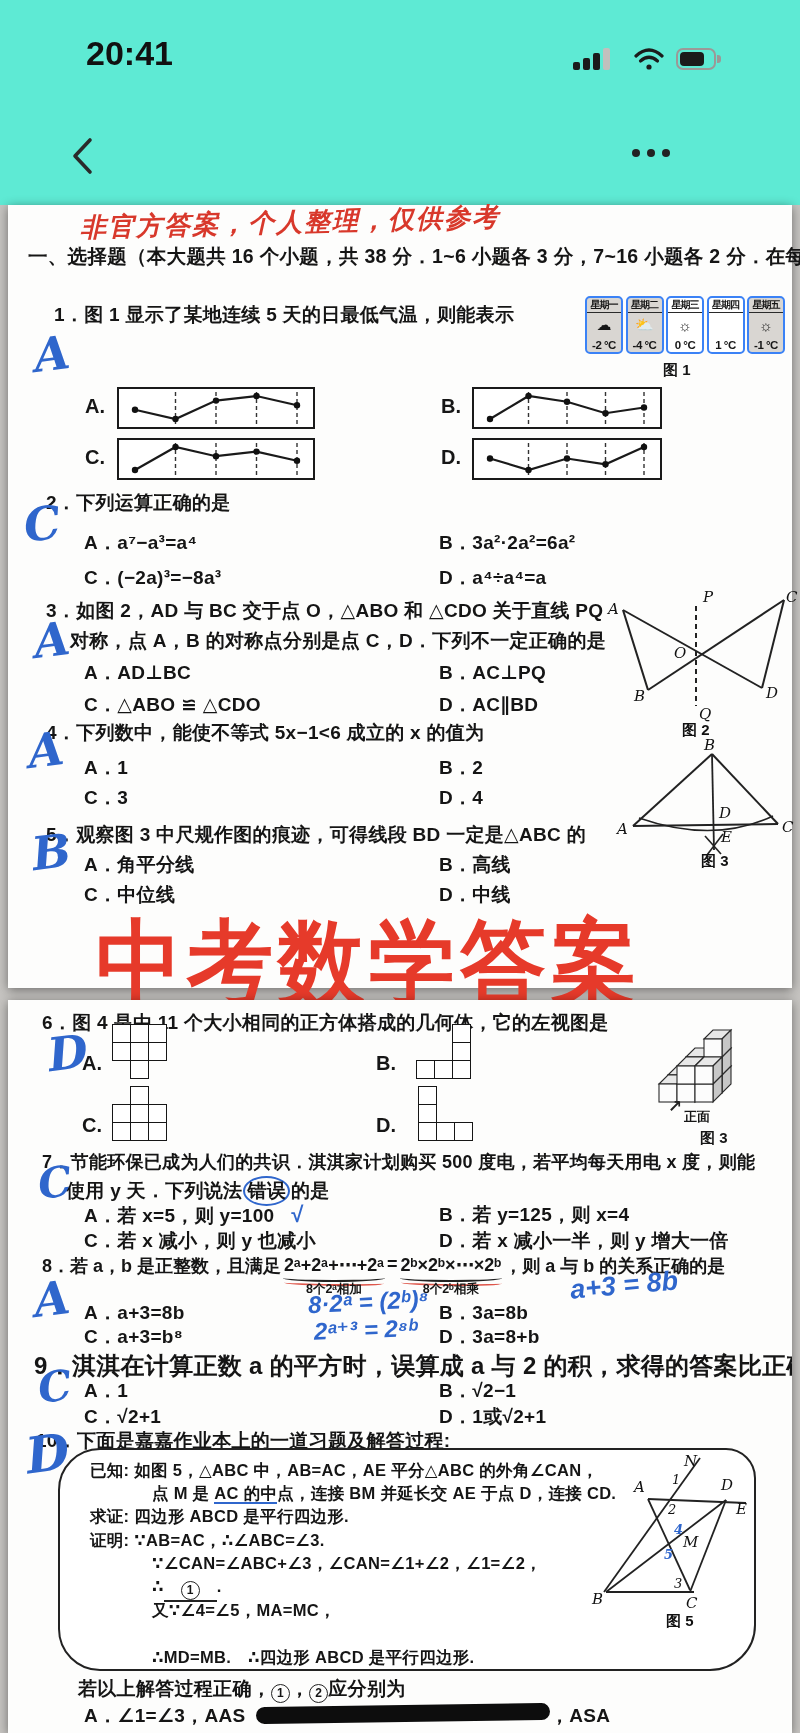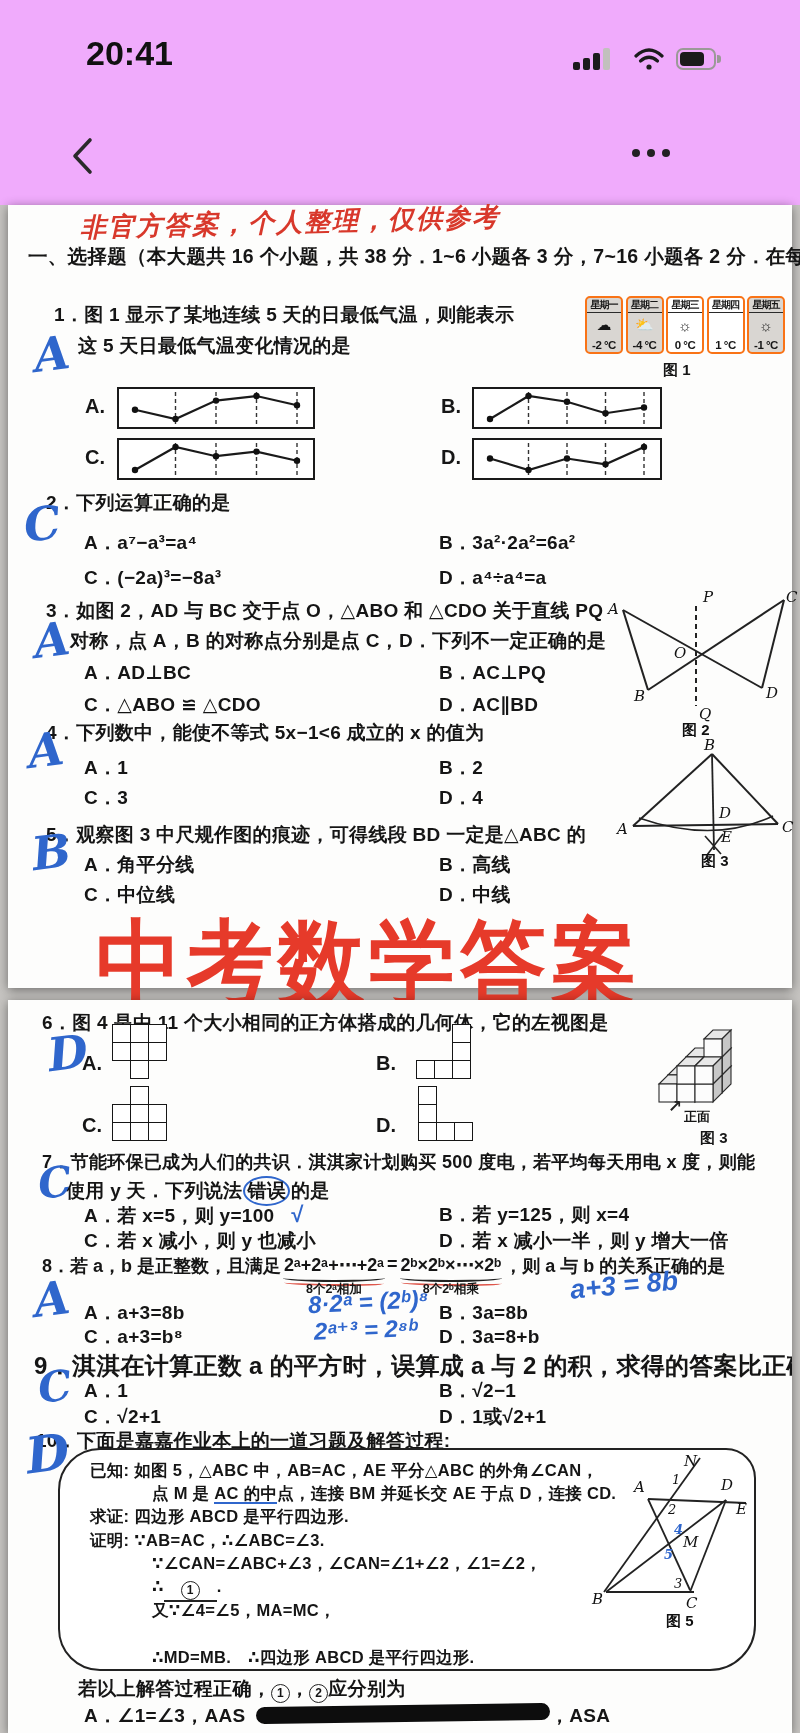--- a/index.html
+++ b/index.html
@@ -1,35 +1,35 @@
 <!DOCTYPE html>
 <html><head>
 <meta charset="utf-8">
 <style>
 html,body{margin:0;padding:0}
 body{position:relative;width:800px;height:1733px;background:#c6c4c1;overflow:hidden;
   font-family:"Liberation Sans","DejaVu Sans",sans-serif;color:#161616}
-.topbar{position:absolute;left:0;top:0;width:800px;height:205px;background:#f0abfc}
+.topbar{position:absolute;left:0;top:0;width:800px;height:205px;background:#5eead4}
 .page{position:absolute;left:8px;width:784px;background:#fdfdfc;box-shadow:0 2px 10px rgba(0,0,0,.45)}
 #page1{top:205px;height:783px}
 #page2{top:1000px;height:733px;overflow:hidden}
 .abs{position:absolute}
 .t{position:absolute;white-space:nowrap;font-size:19px;font-weight:600;letter-spacing:.3px;color:#151515}
 .sm{font-size:16.5px}
 .cap{position:absolute;font-size:15px;font-weight:600;white-space:nowrap}
 .ans{position:absolute;color:#2f66cc;font-size:46px;font-weight:600;font-style:italic;
   font-family:"DejaVu Serif",serif;transform:rotate(-7deg)}
 .hw{position:absolute;color:#2f66cc;font-weight:600;font-style:italic;white-space:nowrap}
 .rednote{position:absolute;color:#d8382b;font-size:26px;font-weight:700;font-style:italic;
   transform:rotate(-1.5deg);white-space:nowrap;letter-spacing:2px}
 .watermark{position:absolute;color:#e63a2a;font-size:86px;font-weight:900;letter-spacing:5px;
   white-space:nowrap;transform:scaleY(1.08);transform-origin:top left}
 .chartbox{position:absolute;border:2px solid #1a1a1a;background:#fff}
 .optlab{position:absolute;font-size:20px;font-weight:700}
-.wcard{width:38px;height:58px;border:2px solid #f97316;border-radius:5px;box-sizing:border-box;
+.wcard{width:38px;height:58px;border:2px solid #3b82f6;border-radius:5px;box-sizing:border-box;
   background:#fff;display:flex;flex-direction:column;overflow:hidden}
 .wcard.gray{background:#d9d6d2}
 .wday{height:14px;border-bottom:1.5px solid #2a2a2a;font-size:10px;font-weight:700;
   display:flex;align-items:center;justify-content:center;letter-spacing:-1px}
 .wic{height:24px;display:flex;align-items:center;justify-content:center;font-size:15px}
 .wtemp{flex:1;display:flex;align-items:center;justify-content:center;font-size:11.5px;font-weight:700;letter-spacing:-.5px}
 .cell{position:absolute;width:19px;height:19px;border:1.8px solid #161616;background:#fff;box-sizing:border-box}
 .boxR{position:absolute;border:2.5px solid #222;border-radius:42px 30px 46px 42px;background:#fff}
 .blank{display:inline-block;border-bottom:2px solid #222;padding:0 17px;line-height:1}
 .circ{display:inline-flex;width:17px;height:17px;border:1.5px solid #222;border-radius:50%;
@@ -81,21 +81,20 @@
     <div class="abs" style="left:15px;top:0;width:8px;height:8px;border-radius:50%;background:#222"></div>
     <div class="abs" style="left:30px;top:0;width:8px;height:8px;border-radius:50%;background:#222"></div>
   </div>
 </div>
 
 <div class="page" id="page1">
   <div class="rednote" style="left:72px;top:0">非官方答案，个人整理，仅供参考</div>
   <div class="t" style="left:20px;top:38px;font-size:19.5px">一、选择题（本大题共 16 个小题，共 38 分．1~6 小题各 3 分，7~16 小题各 2 分．在每</div>
 
   <div class="t" style="left:46px;top:97px">1．图 1 显示了某地连续 5 天的日最低气温，则能表示</div>
-  <div class="t" style="left:70px;top:128px">这 5 天日最低气温变化情况的是</div>
   <div class="ans" style="left:26px;top:122px">A</div>
 
   <div class="abs" style="left:577px;top:91px;display:flex;gap:2.5px">
     <div class="wcard gray">
       <div class="wday">星期一</div>
       <div class="wic">☁</div>
       <div class="wtemp">-2 °C</div>
     </div>
     <div class="wcard gray">
       <div class="wday">星期二</div>

